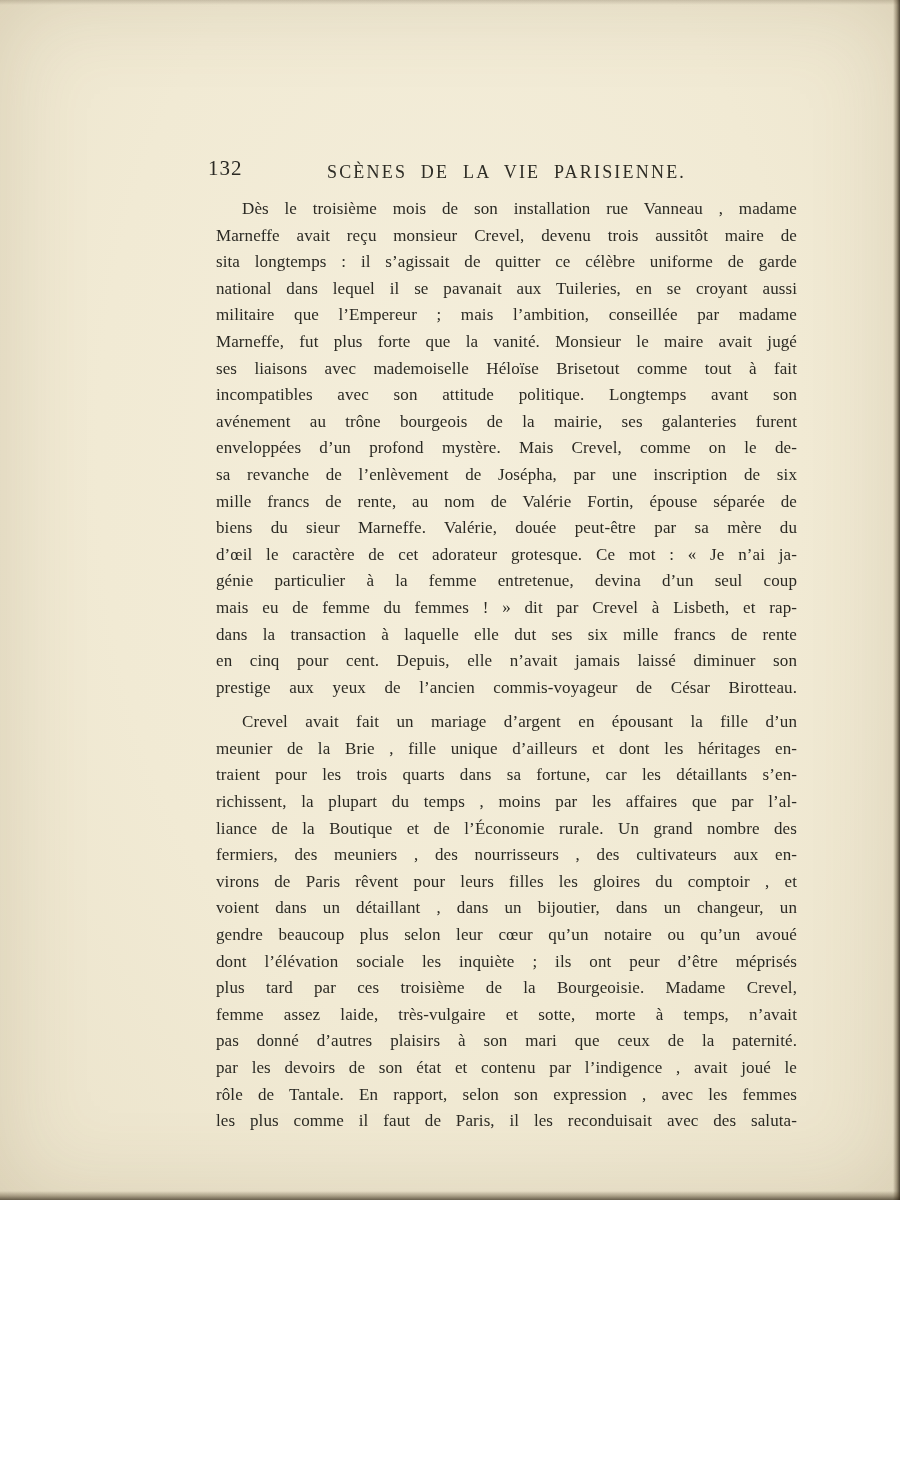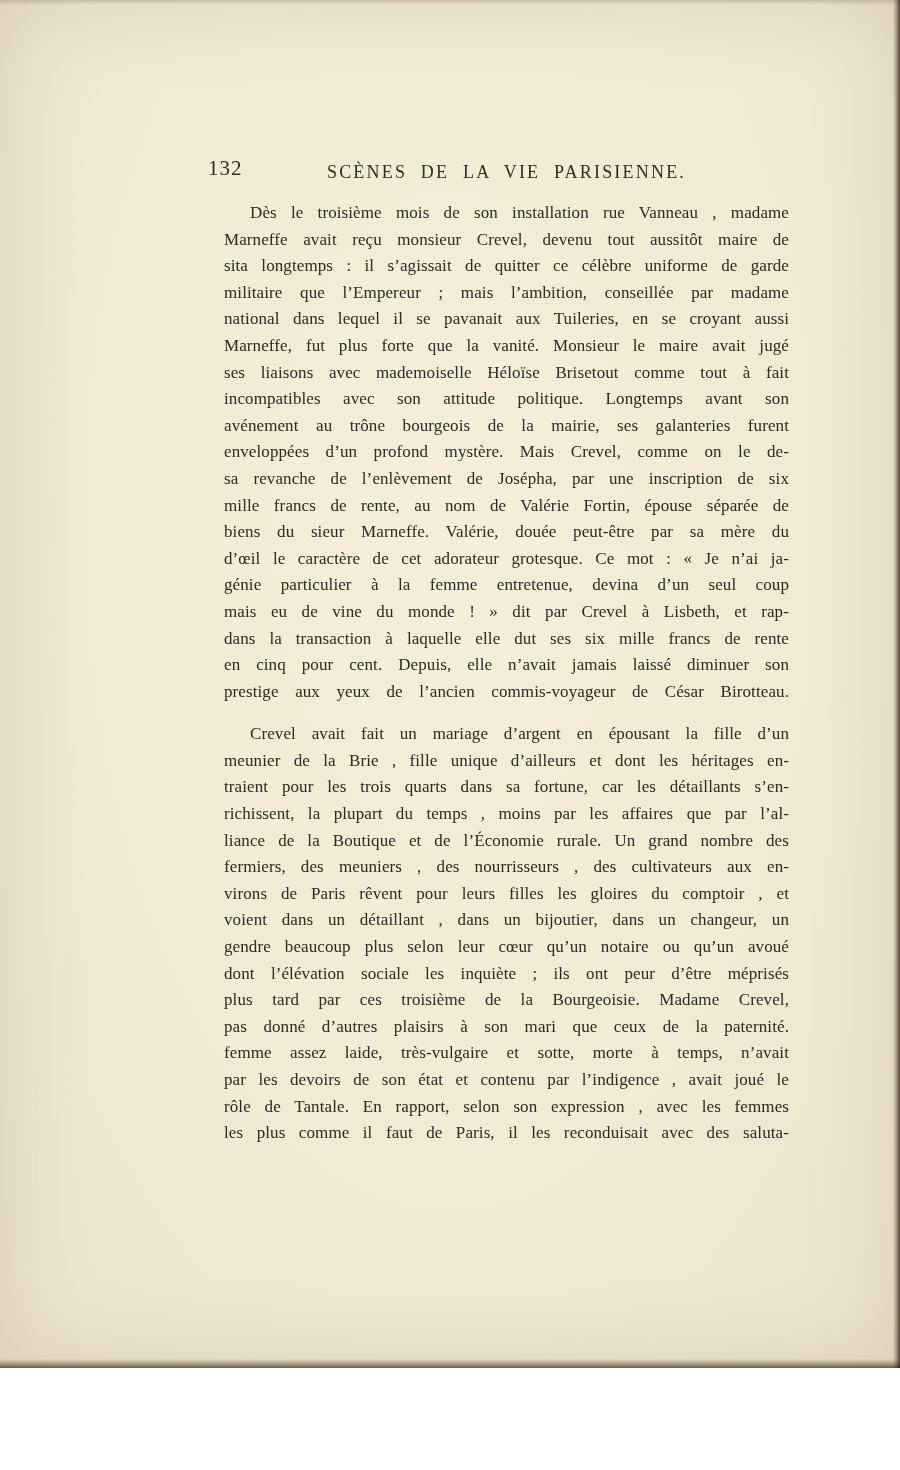--- a/index.html
+++ b/index.html
@@ -2,21 +2,21 @@
 <html><head>
 <meta charset="utf-8">
 <style>
   html, body {
     margin: 0;
     padding: 0;
   }
   .page {
     position: relative;
     width: 900px;
-    height: 1368px;
+    height: 1200px;
     overflow: hidden;
     background: radial-gradient(ellipse at 50% 38%, #f4eedb 0%, #f1ead4 55%, #ebe3cb 100%);
     box-shadow: inset 0 0 90px rgba(120, 100, 60, 0.18);
     font-family: "Liberation Serif", "DejaVu Serif", serif;
     color: #2b2a24;
   }
   .content {
     position: absolute;
     left: 208px;
     top: 158px;
@@ -40,21 +40,21 @@
     font-size: 18px;
     letter-spacing: 2.2px;
     word-spacing: 7px;
     padding-top: 4px;
     color: #2e2d26;
   }
   .page-body {
     width: 597px;
   }
   .paragraph {
-    margin: 16px;
+    margin: 8px;
   }
   .line {
     font-size: 17px;
     line-height: 26.6px;
     height: 26.6px;
     overflow: hidden;
     text-align: justify;
     text-align-last: justify;
     white-space: nowrap;
     letter-spacing: 0.1px;
@@ -92,53 +92,53 @@
 
 <div class="page">
   <div class="content">
     <div class="header">
       <span class="page-number">132</span>
       <span class="running-header">SCÈNES DE LA VIE PARISIENNE.</span>
     </div>
     <div class="page-body">
         <div class="paragraph">
           <div class="line">Dès le troisième mois de son installation rue Vanneau , madame</div>
-          <div class="line">Marneffe avait reçu monsieur Crevel, devenu tout aussitôt maire de</div>
+          <div class="line">Marneffe avait reçu monsieur Crevel, devenu trois aussitôt maire de</div>
           <div class="line">sita longtemps : il s’agissait de quitter ce célèbre uniforme de garde</div>
+          <div class="line">national dans lequel il se pavanait aux Tuileries, en se croyant aussi</div>
           <div class="line">militaire que l’Empereur ; mais l’ambition, conseillée par madame</div>
-          <div class="line">national dans lequel il se pavanait aux Tuileries, en se croyant aussi</div>
           <div class="line">Marneffe, fut plus forte que la vanité. Monsieur le maire avait jugé</div>
           <div class="line">ses liaisons avec mademoiselle Héloïse Brisetout comme tout à fait</div>
           <div class="line">incompatibles avec son attitude politique. Longtemps avant son</div>
           <div class="line">avénement au trône bourgeois de la mairie, ses galanteries furent</div>
           <div class="line">enveloppées d’un profond mystère. Mais Crevel, comme on le de-</div>
           <div class="line">sa revanche de l’enlèvement de Josépha, par une inscription de six</div>
           <div class="line">mille francs de rente, au nom de Valérie Fortin, épouse séparée de</div>
           <div class="line">biens du sieur Marneffe. Valérie, douée peut-être par sa mère du</div>
           <div class="line">d’œil le caractère de cet adorateur grotesque. Ce mot : « Je n’ai ja-</div>
           <div class="line">génie particulier à la femme entretenue, devina d’un seul coup</div>
-          <div class="line">mais eu de vine du monde ! » dit par Crevel à Lisbeth, et rap-</div>
+          <div class="line">mais eu de femme du femmes ! » dit par Crevel à Lisbeth, et rap-</div>
           <div class="line">dans la transaction à laquelle elle dut ses six mille francs de rente</div>
           <div class="line">en cinq pour cent. Depuis, elle n’avait jamais laissé diminuer son</div>
           <div class="line">prestige aux yeux de l’ancien commis-voyageur de César Birotteau.</div>
         </div>
         <div class="paragraph">
           <div class="line">Crevel avait fait un mariage d’argent en épousant la fille d’un</div>
           <div class="line">meunier de la Brie , fille unique d’ailleurs et dont les héritages en-</div>
           <div class="line">traient pour les trois quarts dans sa fortune, car les détaillants s’en-</div>
           <div class="line">richissent, la plupart du temps , moins par les affaires que par l’al-</div>
           <div class="line">liance de la Boutique et de l’Économie rurale. Un grand nombre des</div>
           <div class="line">fermiers, des meuniers , des nourrisseurs , des cultivateurs aux en-</div>
           <div class="line">virons de Paris rêvent pour leurs filles les gloires du comptoir , et</div>
           <div class="line">voient dans un détaillant , dans un bijoutier, dans un changeur, un</div>
           <div class="line">gendre beaucoup plus selon leur cœur qu’un notaire ou qu’un avoué</div>
           <div class="line">dont l’élévation sociale les inquiète ; ils ont peur d’être méprisés</div>
           <div class="line">plus tard par ces troisième de la Bourgeoisie. Madame Crevel,</div>
+          <div class="line">femme assez laide, très-vulgaire et sotte, morte à temps, n’avait</div>
           <div class="line">pas donné d’autres plaisirs à son mari que ceux de la paternité.</div>
-          <div class="line">femme assez laide, très-vulgaire et sotte, morte à temps, n’avait</div>
           <div class="line">par les devoirs de son état et contenu par l’indigence , avait joué le</div>
           <div class="line">rôle de Tantale. En rapport, selon son expression , avec les femmes</div>
           <div class="line">les plus comme il faut de Paris, il les reconduisait avec des saluta-</div>
         </div>
       </div>
   </div>
   <div class="edge-top"></div>
   <div class="edge-right"></div>
   <div class="edge-bottom"></div>
 </div>

